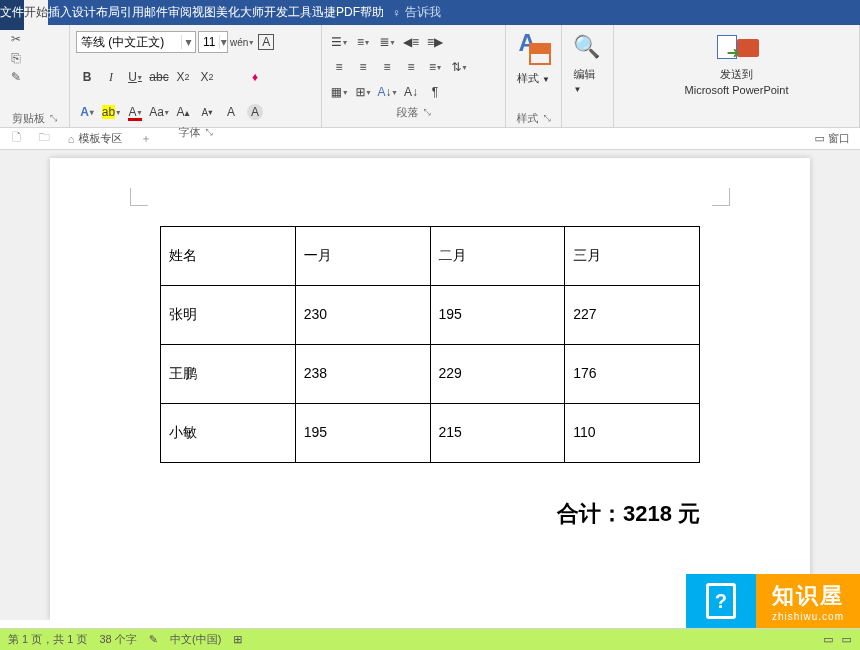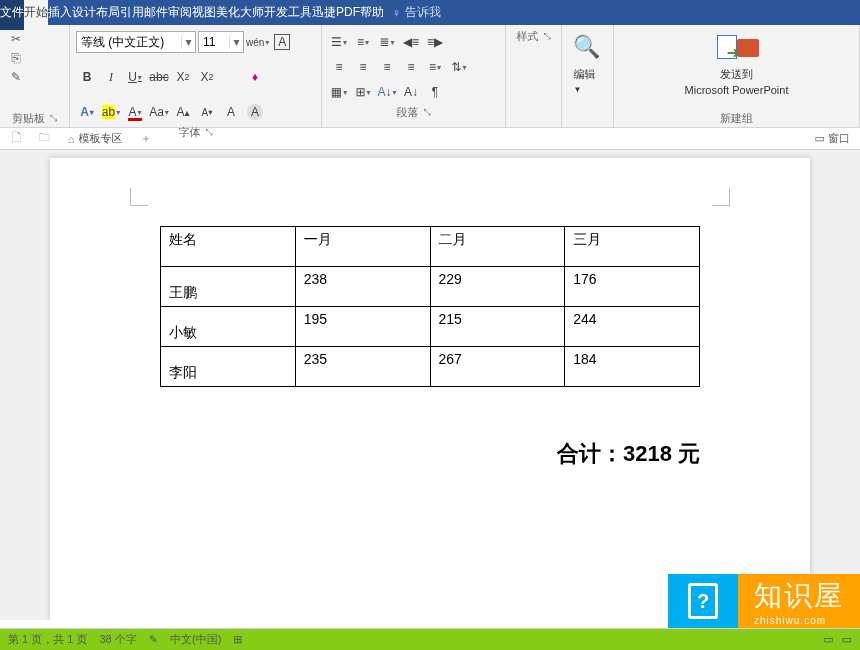--- a/index.html
+++ b/index.html
@@ -46,31 +46,31 @@
 .doc-tabs{height:22px;background:#fff;border-bottom:1px solid #d4d4d4;display:flex;align-items:center;padding:0 4px;gap:2px}
 .dtab{padding:0 8px;height:20px;display:flex;align-items:center;gap:4px;font-size:11px;color:#555;cursor:pointer}
 .dtab .icn{color:#888}
 .doc-tabs .rt{margin-left:auto;color:#666;font-size:11px;padding:0 6px}
 .canvas{background:#f0f0f0;height:470px;overflow:hidden;position:relative;display:flex;justify-content:center}
 .page{background:#fff;width:760px;margin-top:8px;box-shadow:0 0 6px rgba(0,0,0,.2);position:relative;padding:68px 100px 30px 110px}
 .corner{position:absolute;width:18px;height:18px;border-color:#bbb}
 .corner.tl{top:30px;left:80px;border-left:1px solid #bbb;border-bottom:1px solid #bbb}
 .corner.tr{top:30px;right:80px;border-right:1px solid #bbb;border-bottom:1px solid #bbb}
 table.data{border-collapse:collapse;width:540px;margin-top:0}
-table.data td{border:1px solid #000;padding:4px 8px;font-size:14px;vertical-align:top;height:40px}
+table.data td{border:1px solid #000;padding:20px 8px;font-size:14px;vertical-align:top;height:40px}
 table.data td.name{vertical-align:bottom}
-.total{text-align:right;font-size:22px;font-weight:bold;margin-top:52px;padding-right:10px}
-.statusbar{position:absolute;bottom:0;left:0;right:0;height:22px;background:#84cc16;border-top:1px solid #d4d4d4;display:flex;align-items:center;font-size:11px;color:#555;padding:0 8px;gap:12px}
+.total{text-align:right;font-size:22px;font-weight:bold;margin-top:36px;padding-right:10px}
+.statusbar{position:absolute;bottom:0;left:0;right:0;height:22px;background:#bef264;border-top:1px solid #d4d4d4;display:flex;align-items:center;font-size:11px;color:#555;padding:0 8px;gap:12px}
 .statusbar .rt{margin-left:auto;display:flex;gap:8px;align-items:center}
 .watermark{position:absolute;right:0;bottom:22px;height:54px;display:flex;align-items:center}
 .wm-badge{width:70px;height:54px;background:#00aef0;display:flex;align-items:center;justify-content:center;position:relative}
 .wm-q{width:30px;height:36px;border:3px solid #fff;border-radius:3px;position:relative}
 .wm-q::after{content:"?";position:absolute;top:50%;left:50%;transform:translate(-50%,-50%);color:#fff;font-size:20px;font-weight:bold}
 .wm-txt{background:#ffa200;color:#fff;height:54px;padding:6px 16px;display:flex;flex-direction:column;justify-content:center}
-.wm-txt .t1{font-size:28px;font-weight:normal;letter-spacing:2px}
+.wm-txt .t1{font-size:22px;font-weight:bold;letter-spacing:2px}
 .wm-txt .t2{font-size:10px;letter-spacing:1px}
 </style>
 </head>
 <body>
 
 <div class="titlebar">
   <div class="tab file">文件</div>
   <div class="tab active">开始</div>
   <div class="tab">插入</div>
   <div class="tab">设计</div>
@@ -105,21 +105,21 @@
       </div>
   </div>
 
   <div class="group" style="width:252px">
     <div class="font-rows">
       <div class="row">
         <div class="combo" style="width:120px">
             <span class="txt">等线 (中文正文)</span>
             <span class="dd">▾</span>
           </div>
-        <div class="combo" style="width:46px">
+        <div class="combo" style="width:30px">
             <span class="txt">11</span>
             <span class="dd">▾</span>
           </div>
         <div class="btn">
             <span style="font-size:10px">wén</span>
             <span class="dd">▾</span>
           </div>
         <div class="btn">
             <span style="border:1px solid #555;padding:0 3px">A</span>
           </div>
@@ -181,20 +181,26 @@
         <div class="btn">¶</div>
       </div>
     </div>
     <div class="group-label">
         <span>段落</span>
         <span class="dialog-launcher">⤡</span>
       </div>
   </div>
 
   <div class="group" style="width:56px">
+    <div class="group-body" style="justify-content:center">
+      <div class="big-btn">
+        <div class="styles-icon"></div>
+        <span class="lbl"><span>样式</span> <span style="font-size:8px">▼</span></span>
+      </div>
+    </div>
     <div class="group-label">
         <span>样式</span>
         <span class="dialog-launcher">⤡</span>
       </div>
   </div>
 
   <div class="group" style="width:52px">
     <div class="group-body" style="justify-content:center">
       <div class="big-btn">
         <div class="edit-icon">🔍</div>
@@ -207,23 +213,20 @@
   <div class="group" style="flex:1">
     <div class="group-body" style="justify-content:center">
       <div class="big-btn">
         <div class="send-icons">
             <span class="arrow">➜</span>
           </div>
         <span class="lbl">发送到</span>
         <span class="lbl">Microsoft PowerPoint</span>
       </div>
     </div>
-    <div class="group-label">
-        <span>新建组</span>
-      </div>
   </div>
 </div>
 
 <div class="doc-tabs">
   <div class="dtab">
       <span class="icn">🗋</span>
     </div>
   <div class="dtab">
       <span class="icn">🗀</span>
     </div>
@@ -243,36 +246,36 @@
     <div class="corner tr"></div>
     <table class="data">
       <tbody>
           <tr>
         <td>姓名</td>
         <td>一月</td>
         <td>二月</td>
         <td>三月</td>
       </tr>
       <tr>
+            <td class="name">张明</td>
+            <td>230</td>
+            <td>195</td>
+            <td>227</td>
+          </tr>
+      <tr>
             <td class="name">王鹏</td>
             <td>238</td>
             <td>229</td>
             <td>176</td>
           </tr>
       <tr>
             <td class="name">小敏</td>
             <td>195</td>
             <td>215</td>
-            <td>244</td>
-          </tr>
-      <tr>
-            <td class="name">李阳</td>
-            <td>235</td>
-            <td>267</td>
-            <td>184</td>
+            <td>110</td>
           </tr>
     </tbody>
       </table>
     <div class="total">
       <span>合计：</span><span>3218</span><span> 元</span>
     </div>
   </div>
 </div>
 
 <div class="watermark">

